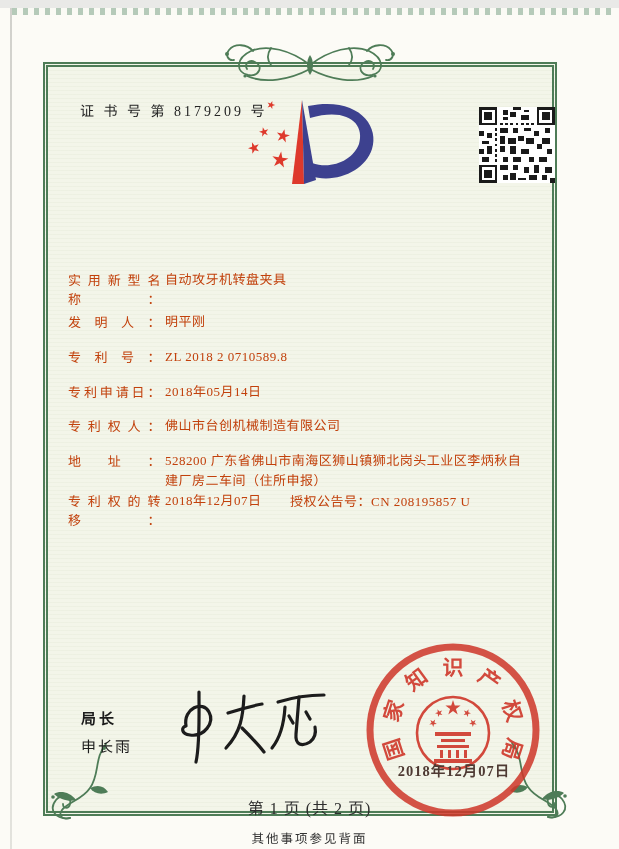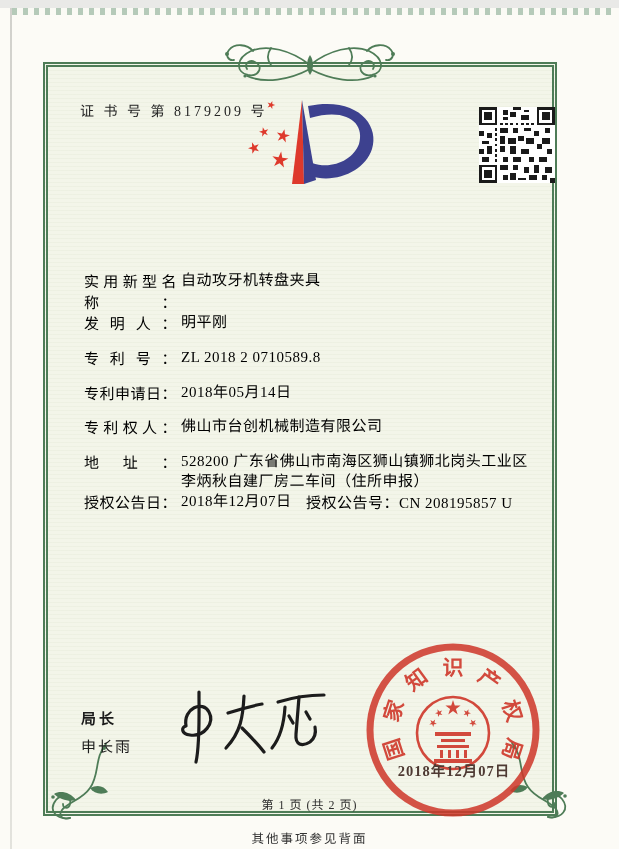--- a/index.html
+++ b/index.html
@@ -19,38 +19,38 @@
     background:
       repeating-linear-gradient(0deg, rgba(190,200,170,.10) 0 1px, rgba(0,0,0,0) 1px 4px),
       #f3f5e9;
   }
   .ornament { position:absolute; pointer-events:none; }
   .cert-no { position:absolute; left:80px; top:92px; font-size:14px; letter-spacing:3px; color:#242424; }
   .logo { position:absolute; left:238px; top:84px; }
   .qr { position:absolute; left:479px; top:99px; }
   .title { position:absolute; left:0; top:188px; width:619px; text-align:center;
     font-size:31px; font-weight:700; letter-spacing:8px; color:#111; }
-  .frow { position:absolute; left:84px; width:462px; font-size:15px; color:#000000; letter-spacing:.5px; }
+  .frow { position:absolute; left:68px; width:462px; font-size:13px; color:#c2410c; letter-spacing:.5px; }
   .flabel { display:inline-block; width:93px; text-align:justify; text-align-last:justify;
     vertical-align:top; }
   .fvalue { display:inline-block; vertical-align:top; margin-left:4px; max-width:358px; line-height:20px; }
   .grant2 { position:absolute; left:222px; top:0; white-space:nowrap; }
   .paras { position:absolute; left:76px; top:507px; width:466px; }
   .paras p { font-size:12.8px; line-height:1.78; text-indent:2em; text-align:justify;
     color:#242424; letter-spacing:.3px; }
   .signer-title { position:absolute; left:81px; top:699px; font-family:"Liberation Sans","DejaVu Sans",sans-serif;
     font-weight:700; font-size:15px; letter-spacing:3px; color:#1c1c1c; }
   .signer-name { position:absolute; left:81px; top:727px; font-family:"Liberation Sans","DejaVu Sans",sans-serif;
     font-weight:400; font-size:15px; letter-spacing:2px; color:#1c1c1c;text-align:right; }
   .signature { position:absolute; left:158px; top:678px; }
   .seal { position:absolute; left:363px; top:632px; opacity:.9; }
   .seal-date { position:absolute; left:365px; top:751px; width:178px; text-align:center;
     font-size:14.5px; font-weight:700; letter-spacing:1px; color:#4e3a33; }
   .page-foot { position:absolute; left:0; top:787px; width:619px; text-align:center;
-    font-size:12px; letter-spacing:1px; color:#2d2d2d; }
+    font-size:16px; letter-spacing:1px; color:#2d2d2d; }
   .back-note { position:absolute; left:0; top:820px; width:619px; text-align:center;
     font-size:12.5px; letter-spacing:2px; color:#333; }
 </style>
 </head>
 <body>
 
 <div class="scan">
   <div class="edge-left"></div>
   <div class="edge-top-pattern"></div>
 
@@ -194,21 +194,21 @@
   <div class="frow" style="top:374px">
     <span class="flabel">专利申请日：</span><span class="fvalue">2018年05月14日</span>
   </div>
   <div class="frow" style="top:408px">
     <span class="flabel">专利权人：</span><span class="fvalue">佛山市台创机械制造有限公司</span>
   </div>
   <div class="frow" style="top:443px">
     <span class="flabel">地址：</span><span class="fvalue">528200 广东省佛山市南海区狮山镇狮北岗头工业区李炳秋自建厂房二车间（住所申报）</span>
   </div>
   <div class="frow" style="top:483px">
-    <span class="flabel">授权公告日：</span><span class="fvalue">2018年12月07日</span>
+    <span class="flabel">专利权的转移：</span><span class="fvalue">2018年12月07日</span>
     <span class="grant2"><span>授权公告号：</span><span>CN 208195857 U</span></span>
   </div>
 
 
   <div class="signer-title">局长</div>
   <div class="signer-name">申长雨</div>
 
   <svg class="signature" width="185" height="82" viewBox="0 0 185 82">
     <g stroke="#1c1c1c" stroke-width="3.2" fill="none" stroke-linecap="round" stroke-linejoin="round">
       <path d="M28,40 C25,22 45,14 51,26 C57,37 46,51 32,49 C23,48 23,41 28,40"></path>

